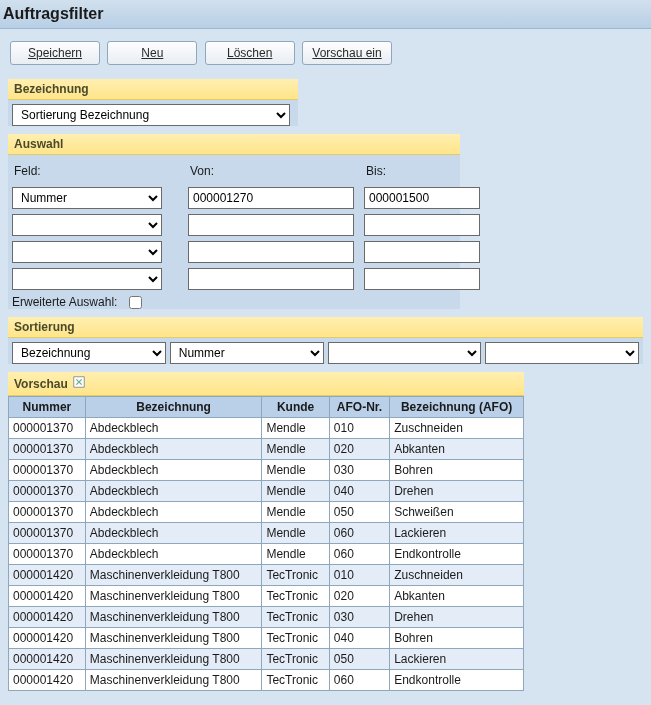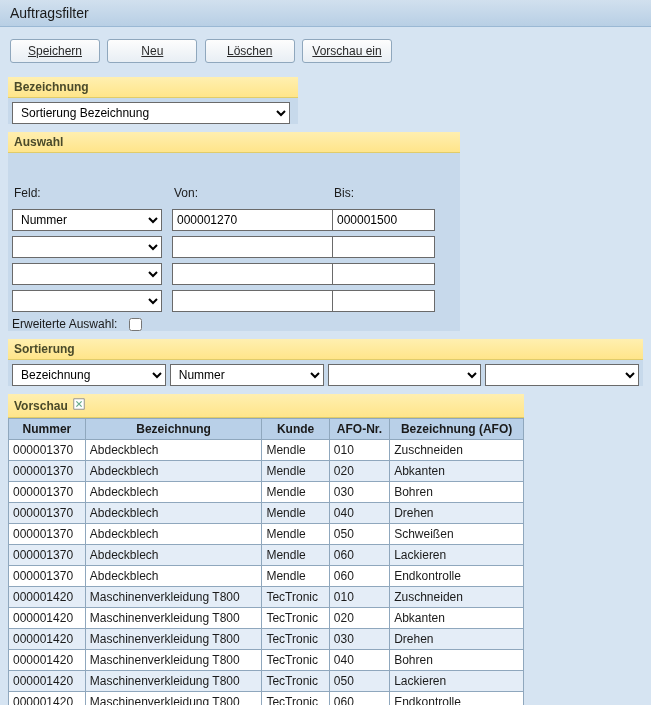--- a/index.html
+++ b/index.html
@@ -7,23 +7,23 @@
     margin: 0;
     font-family: Arial, Helvetica, sans-serif;
     font-size: 12px;
     background: #D6E4F2;
     color: #1a1a1a;
     width: 651px;
   }
   .titlebar {
     background: linear-gradient(#D1E0EE, #B8CFE5);
     border-bottom: 1px solid #9AB8D4;
-    padding: 5px 10px;
-    font-weight: normal;
-    font-size: 14px;
+    padding: 5px 3px;
+    font-weight: bold;
+    font-size: 16px;
   }
   .toolbar {
     padding: 12px 10px 10px 10px;
   }
   button.tb {
     background: linear-gradient(#FDFDFD, #E8EEF4);
     border: 1px solid #8FA7BD;
     border-radius: 3px;
     padding: 4px 0;
     width: 90px;
@@ -59,28 +59,27 @@
     font-family: inherit;
     height: 22px;
     padding: 1px 4px;
   }
   .bez-select { width: 278px; }
   .auswahl-section { width: 452px; }
   .aus-grid {
     display: grid;
     grid-template-columns: 154px 154px 120px;
     grid-auto-rows: 24px;
-    gap: 3px 6px;
+    gap: 3px 22px;
     align-items: center;
-    margin-top: 24px;
   }
   .aus-label { font-size: 12px; padding-left: 2px; }
   .aus-grid select.ctl { width: 150px; }
   .aus-grid input.ctl { width: 166px; }
-  .aus-grid input.ctl.narrow { width: 103px; }
+  .aus-grid input.ctl.narrow { width: 116px; }
   .chk-row { margin-top: 4px; display: flex; align-items: center; gap: 12px; }
   .chk-row input { margin: 0; }
   .sort-row { display: flex; gap: 4px; }
   .sort-row select.ctl { width: 155px; }
   .vorschau-section { width: 516px; border-radius: 7px; }
   .vorschau-section .sec-body { padding: 0; }
   table.data {
     border-collapse: collapse;
     width: 100%;
     font-size: 12px;

